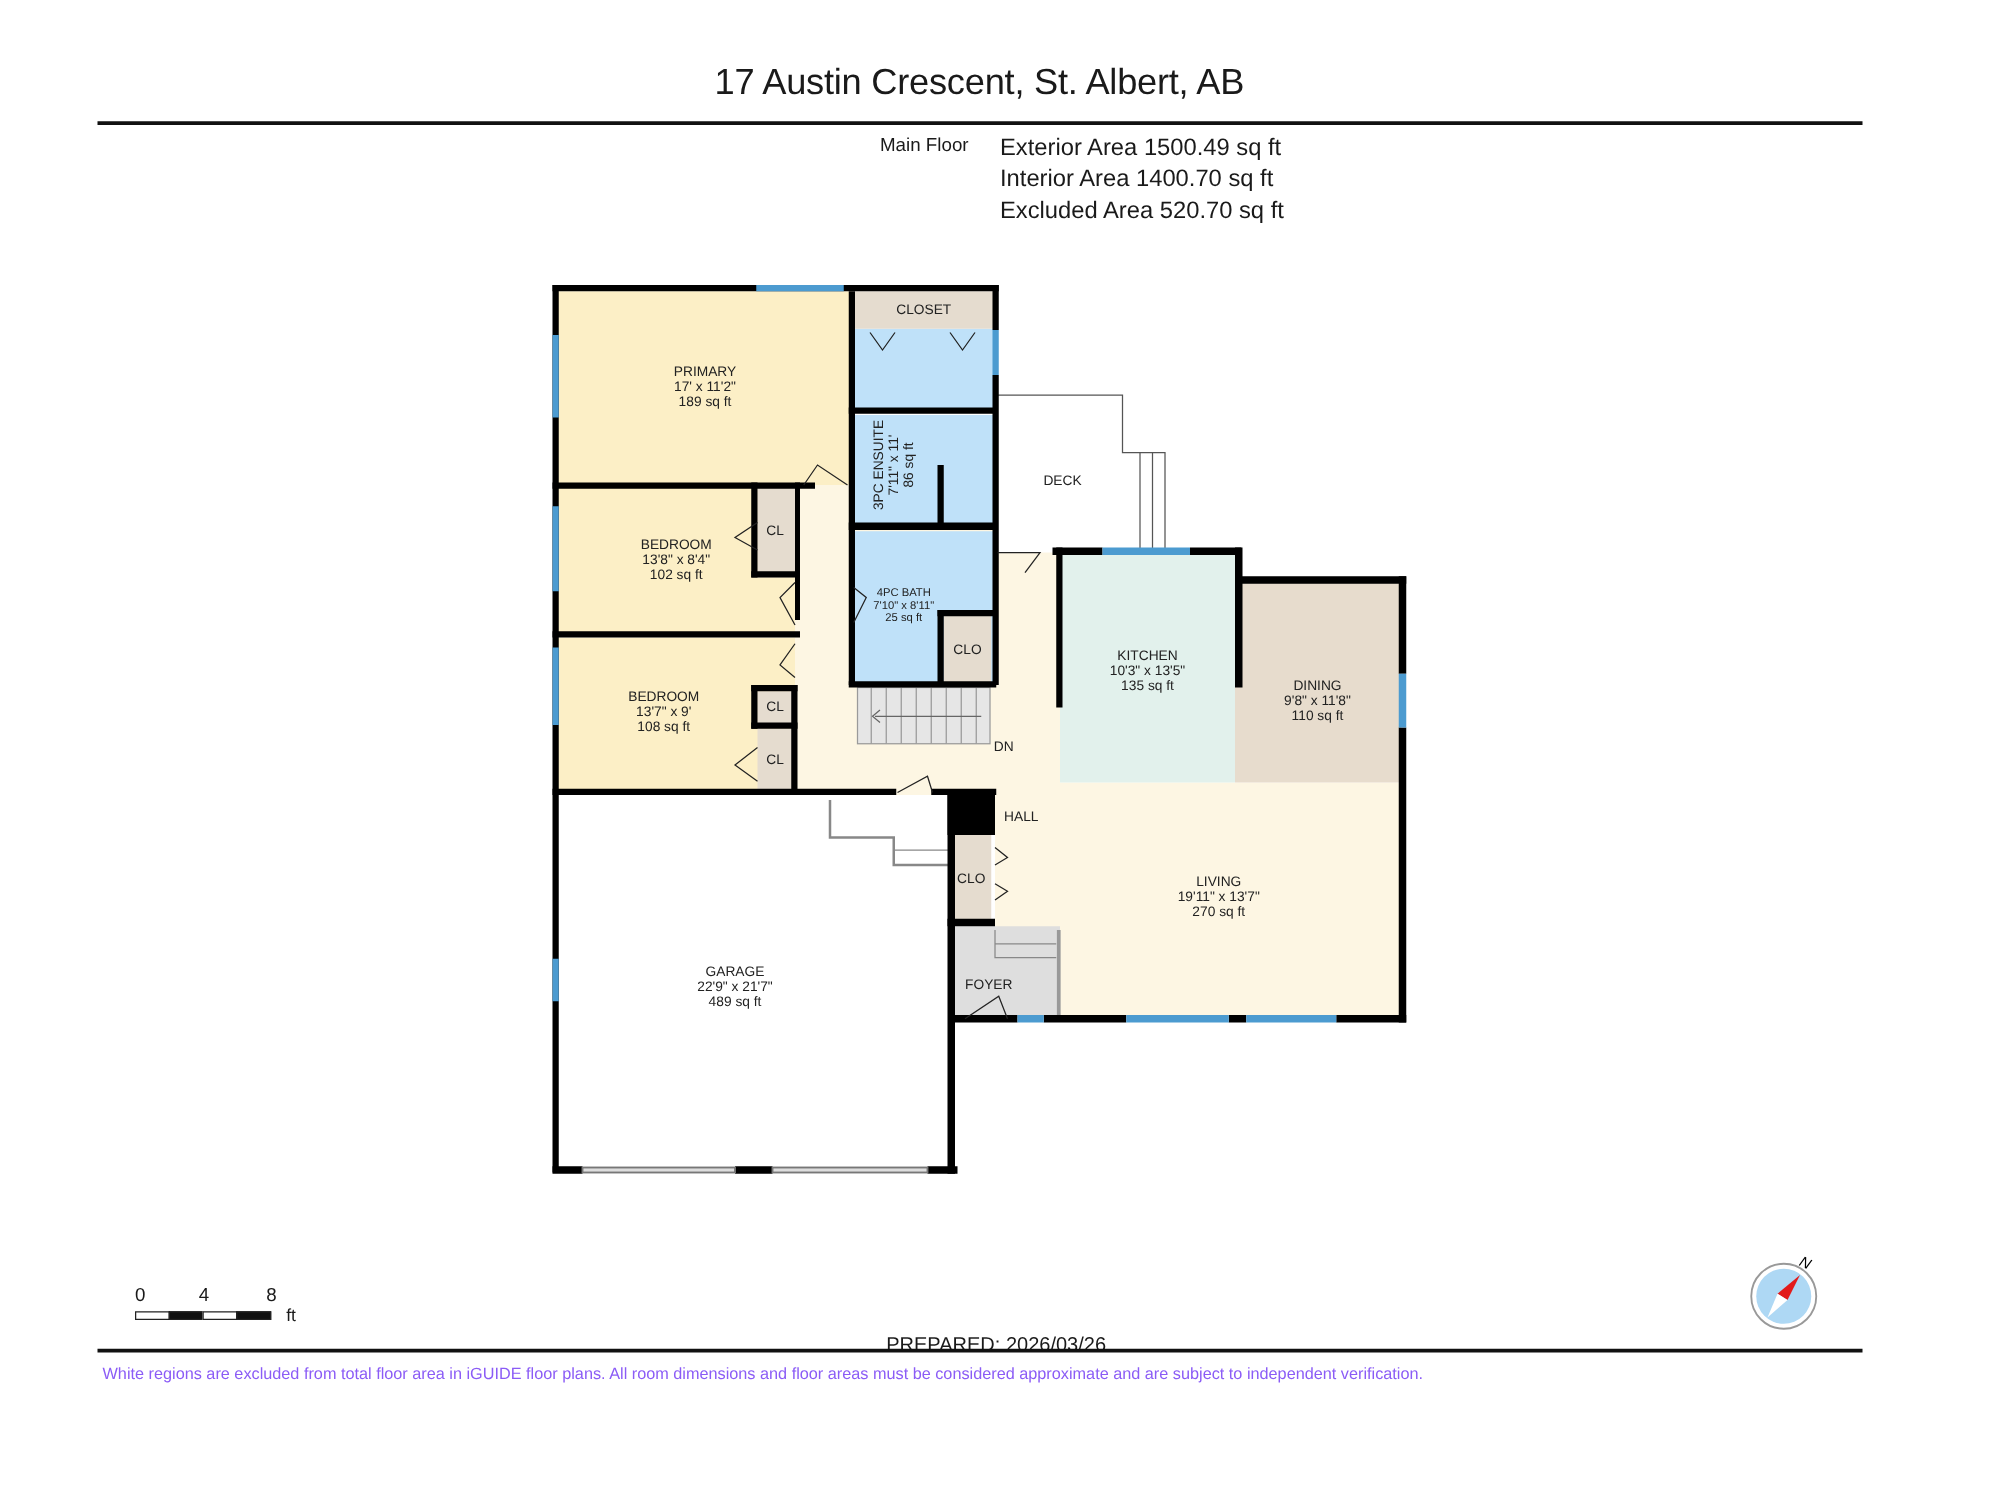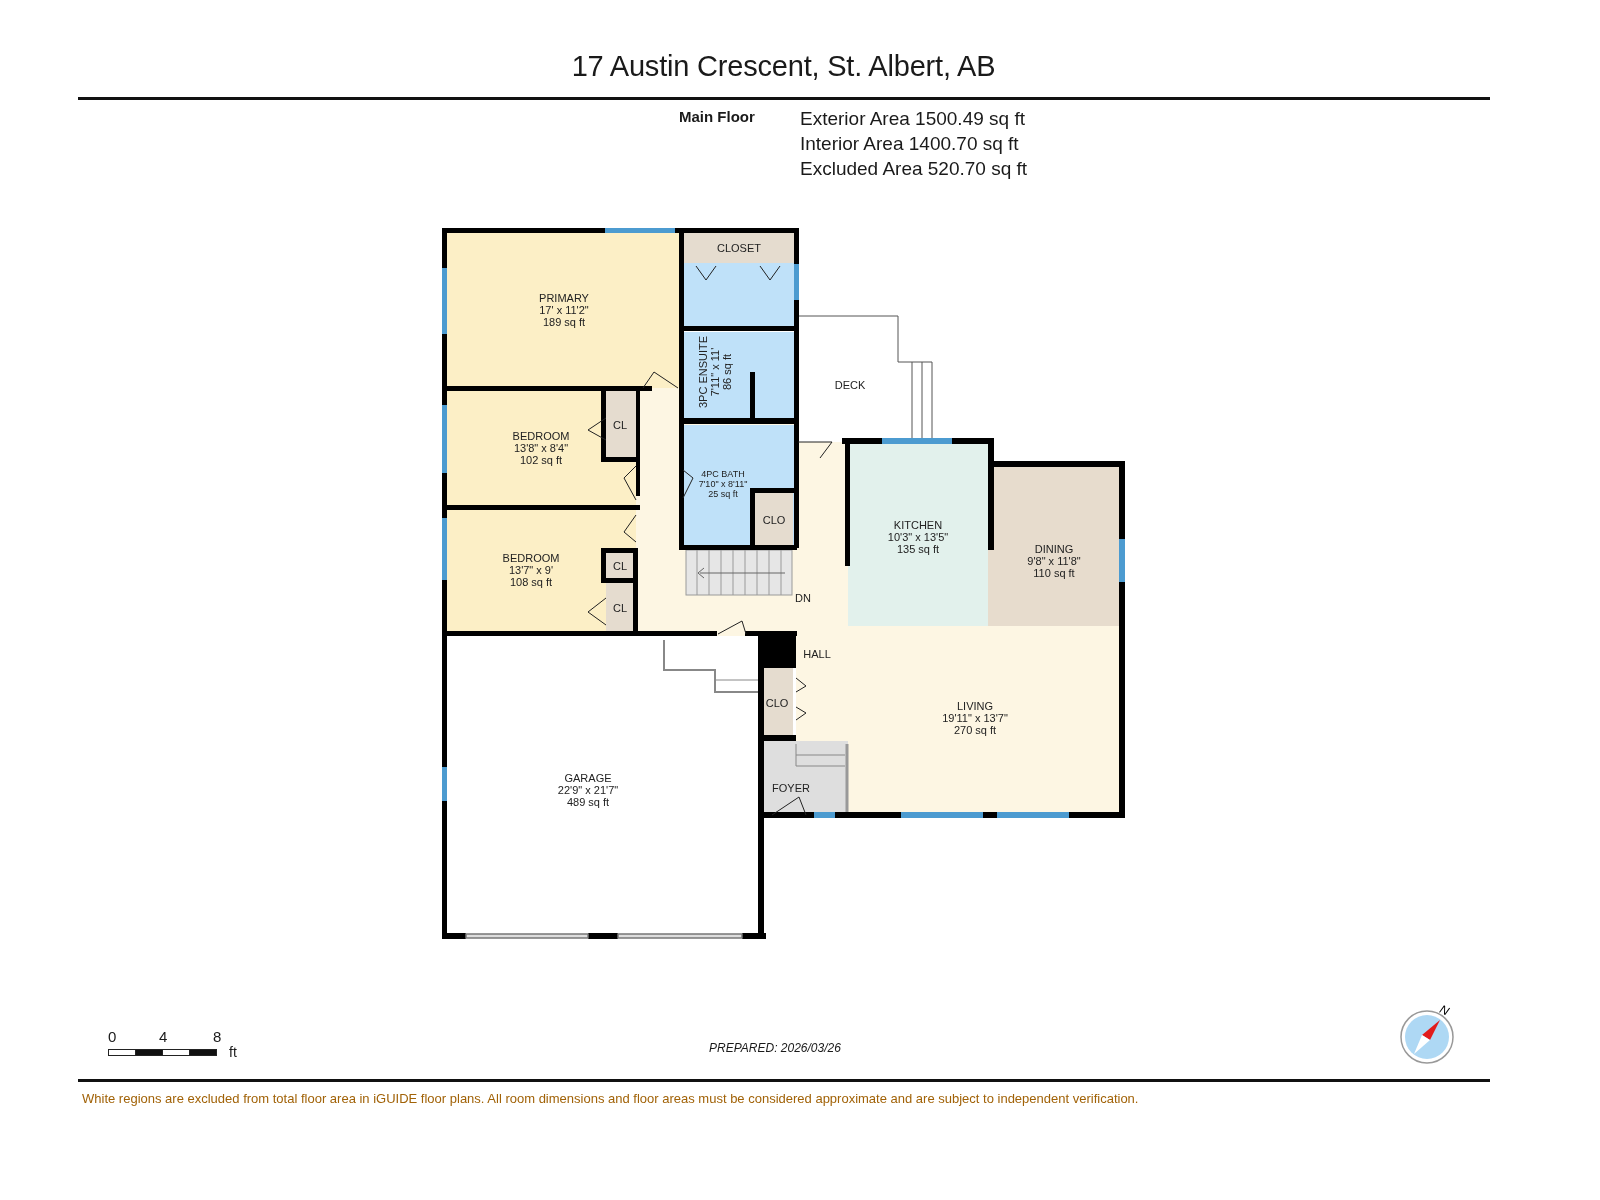--- a/index.html
+++ b/index.html
@@ -1,29 +1,29 @@
 <!DOCTYPE html>
 <html><head>
 <meta charset="utf-8">
 <style>
   html, body { margin:0; padding:0; background:#ffffff; }
   body { width:1600px; height:1200px; position:relative; overflow:hidden; font-family:"Liberation Sans", sans-serif; color:#1a1a1a; }
   .abs { position:absolute; }
   .title { left:0; width:1567px; top:50px; text-align:center; font-size:29px; font-weight:normal; letter-spacing:-0.2px; }
   .rule { left:78px; width:1412px; height:3px; background:#111; }
-  .floor-label { left:679px; top:108px; font-size:15px; font-weight:bold; }
+  .floor-label { left:704px; top:108px; font-size:15px; font-weight:normal; }
   .area-line { left:800px; font-size:19px; }
   .plan { left:0; top:0; width:1600px; height:1200px; }
   .room-label { position:absolute; text-align:center; font-size:11px; line-height:12px; color:#222; transform:translate(-50%,-50%); white-space:nowrap; }
   .small-label { position:absolute; font-size:11px; color:#222; transform:translate(-50%,-50%); white-space:nowrap; }
   .scale { left:108px; top:1028px; }
   .scale-nums { position:absolute; top:0; font-size:15px; }
   .scale-bar { position:absolute; top:21px; height:7px; border:1px solid #222; box-sizing:border-box; }
-  .prepared { left:709px; top:1041px; font-size:12px;font-style:italic; }
-  .disclaimer { left:82px; top:1091px; font-size:13px; color:#a16207; }
+  .prepared { left:709px; top:1068px; font-size:16px; }
+  .disclaimer { left:82px; top:1091px; font-size:13px; color:#8b5cf6; }
   .compass { left:1396px; top:1002px; width:70px; height:70px; }
 </style>
 </head>
 <body>
 
 <div class="abs title">17 Austin Crescent, St. Albert, AB</div>
 <div class="abs rule" style="top:97px;"></div>
 <div class="abs floor-label">Main Floor</div>
 <div class="abs area-line" style="top:108px;">Exterior Area 1500.49 sq ft</div>
 <div class="abs area-line" style="top:133px;">Interior Area 1400.70 sq ft</div>

